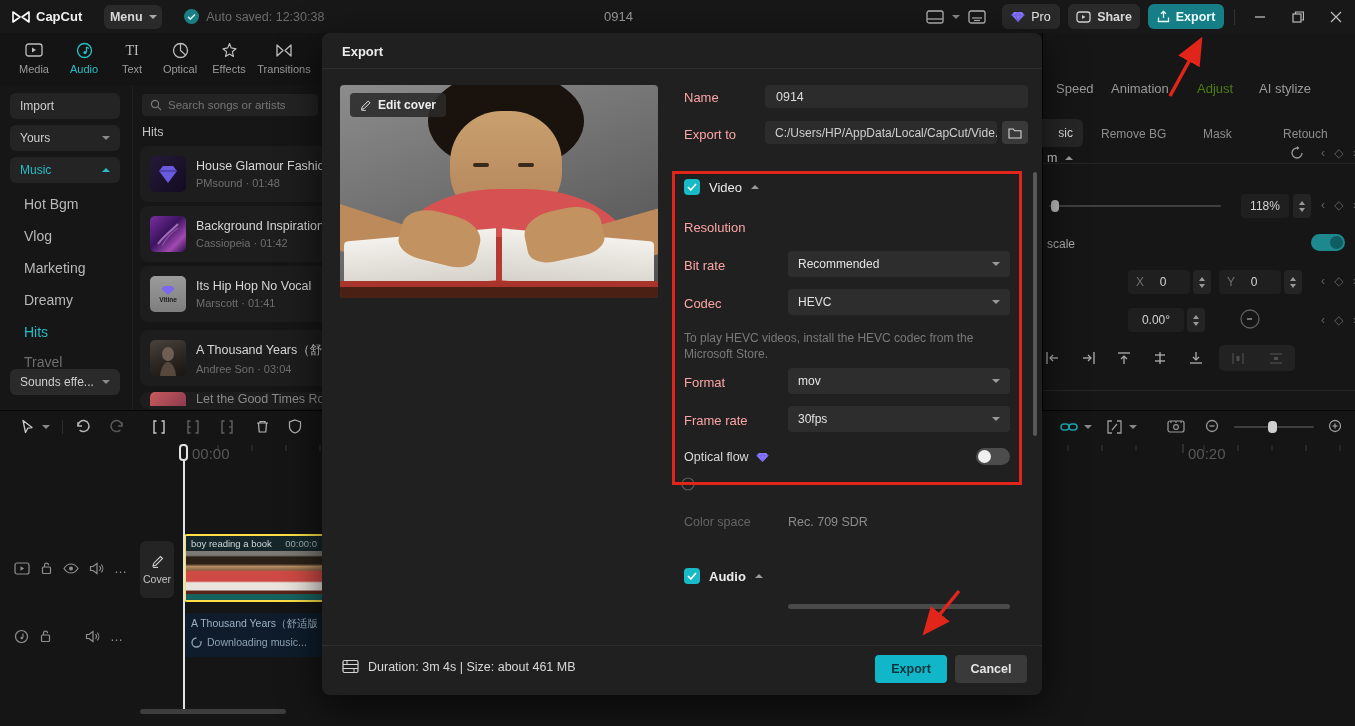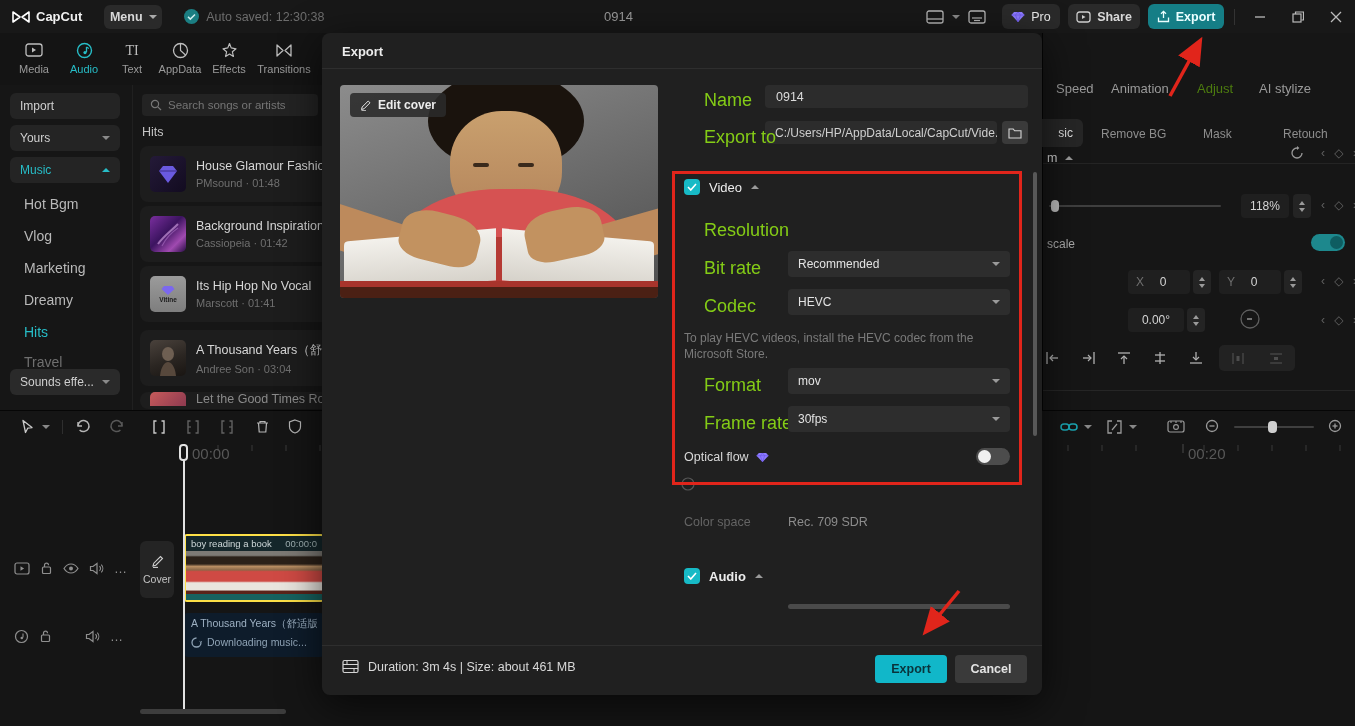--- a/index.html
+++ b/index.html
@@ -22,21 +22,21 @@
   
   .side-pill { position:absolute; left:10px; width:110px; height:26px; background:#242424; border-radius:6px; display:flex; align-items:center; padding:0 10px; font-size:12px; color:#cfcfcf; justify-content:space-between; }
   .side-item { position:absolute; left:24px; font-size:14px; color:#b9b9b9; }
   
   .track-item { position:absolute; left:140px; width:196px; height:56px; background:#1d1d1d; border-radius:8px; display:flex; align-items:center; padding:0 10px; gap:10px; }
   .thumb36 { width:36px; height:36px; border-radius:5px; flex:none; position:relative; overflow:hidden; }
   .t-title { font-size:12.5px; color:#d8d8d8; white-space:nowrap; overflow:hidden; }
   .t-meta { font-size:11px; color:#6f6f6f; margin-top:4px; white-space:nowrap; }
   
   #dialog { position:absolute; left:322px; top:33px; width:720px; height:662px; background:#202020; border-radius:8px; box-shadow:0 10px 40px rgba(0,0,0,.65); z-index:10; }
-  .dlg-label { position:absolute; left:382px; font-size:18px; color:#84cc16; z-index:11; }
+  .dlg-label { position:absolute; left:362px; font-size:13px; color:#fca5a5; z-index:11; }
   .dlg-select { position:absolute; left:466px; width:222px; height:26px; background:#2d2d2d; border-radius:4px; display:flex; align-items:center; padding:0 10px; font-size:12px; color:#e3e3e3; justify-content:space-between; z-index:11; }
   .checkbox { width:16px; height:16px; border-radius:4px; background:#17bac6; display:inline-flex; align-items:center; justify-content:center; }
   .stepper { display:inline-flex; flex-direction:column; gap:3px; align-items:center; justify-content:center; background:#242424; border-radius:4px; }
   .stepper i { width:0;height:0;border-left:3.5px solid transparent;border-right:3.5px solid transparent; }
   .stepper i.up { border-bottom:4px solid #9a9a9a; } .stepper i.dn { border-top:4px solid #9a9a9a; }
   .kf { color:#606060; font-size:12px; letter-spacing:3px; white-space:nowrap; }
   
   .rtab { position:absolute; top:48px; font-size:13px; color:#9a9a9a; }
   .rsub { position:absolute; top:94px; font-size:12px; color:#8e8e8e; }
   .num-field { position:absolute; height:24px; background:#1f1f1f; border-radius:4px; display:flex; align-items:center; font-size:12px; color:#d5d5d5; }
@@ -163,21 +163,21 @@
       </span>
     <div>Text</div>
   </div>
   <div class="mtab" style="left:154px">
     <span class="ic">
         <svg width="17" height="17" viewBox="0 0 17 17">
           <circle cx="8.5" cy="8.5" r="7" fill="none" stroke="currentColor" stroke-width="1.3"></circle>
           <path d="M8.5 1.5v7l5 4.5" fill="none" stroke="currentColor" stroke-width="1.2"></path>
         </svg>
       </span>
-    <div>AppData</div>
+    <div>Optical</div>
   </div>
   <div class="mtab" style="left:203px">
     <span class="ic">
         <svg width="17" height="17" viewBox="0 0 17 17">
           <path d="M8.5 1.5l1.7 4.4 4.8.9-3.6 3 1 4.7-3.9-2.5-3.9 2.5 1-4.7-3.6-3 4.8-.9z" fill="none" stroke="currentColor" stroke-width="1.2" stroke-linejoin="round"></path>
         </svg>
       </span>
     <div>Effects</div>
   </div>
   <div class="mtab" style="left:252px;width:64px">

